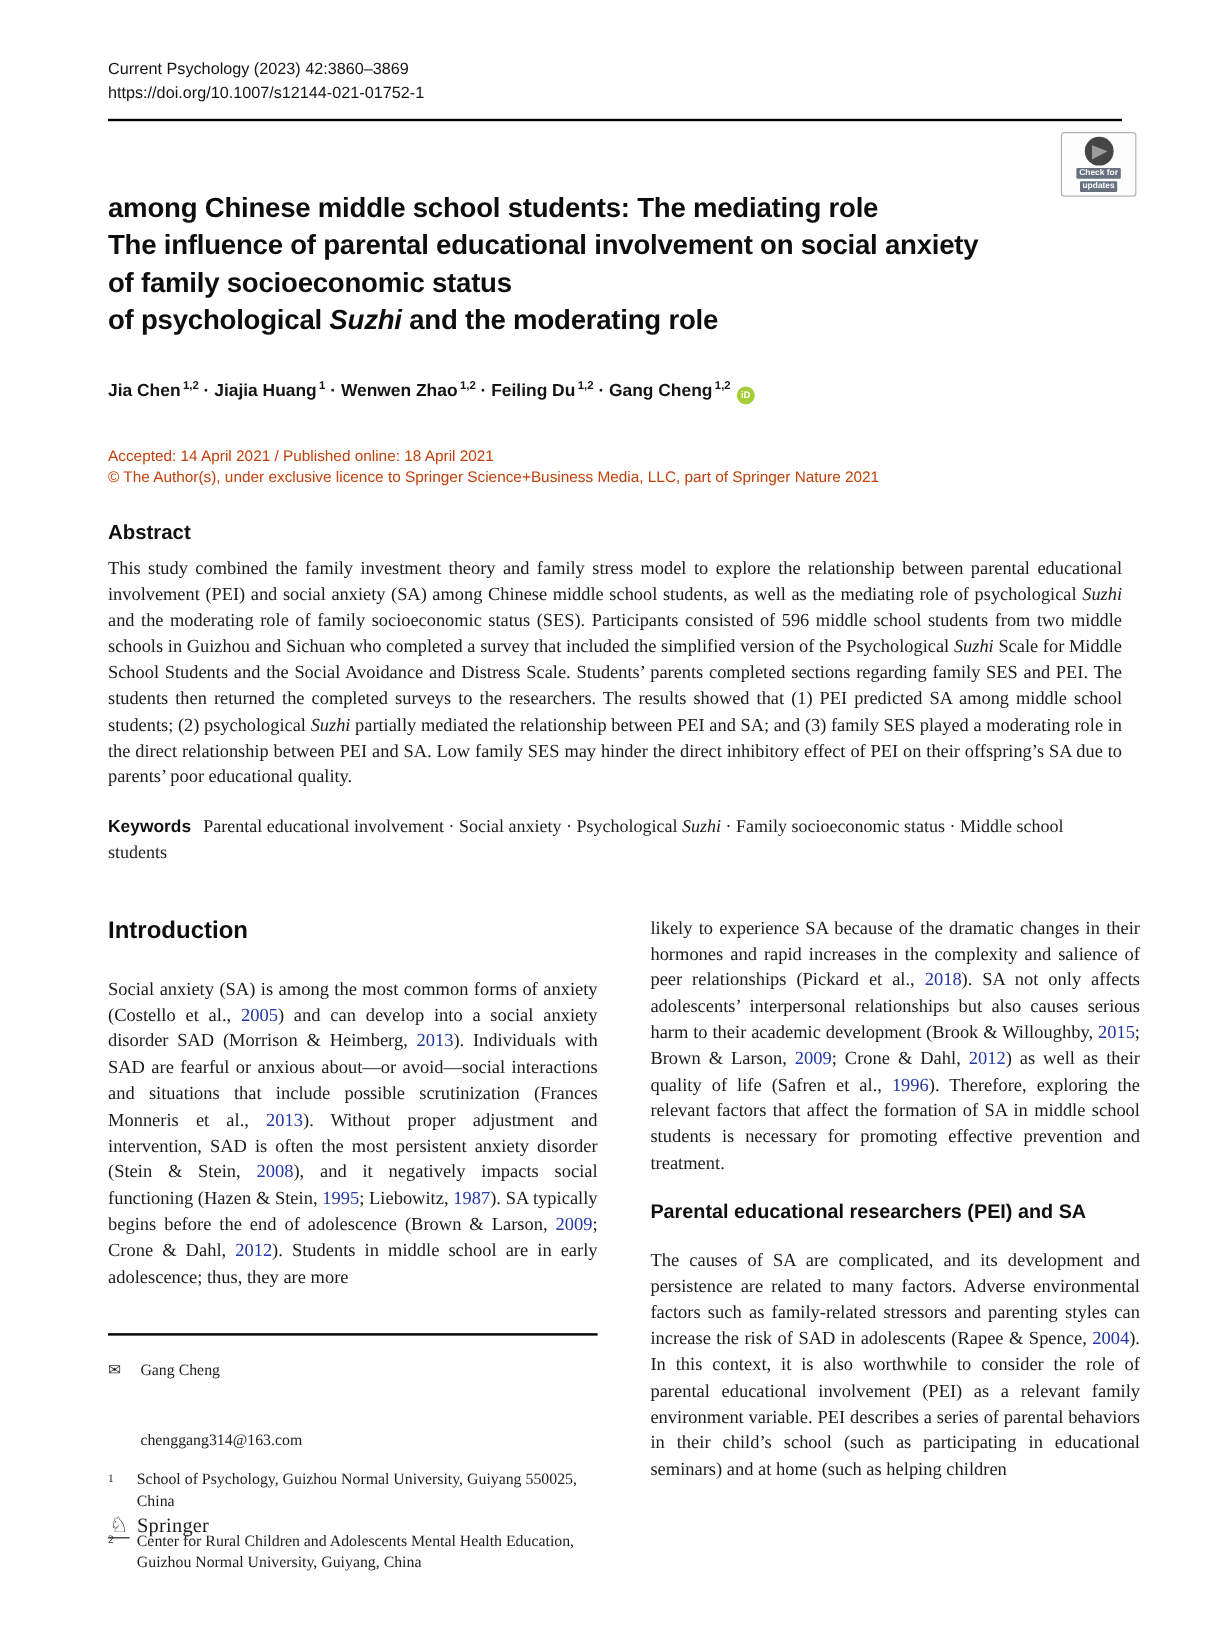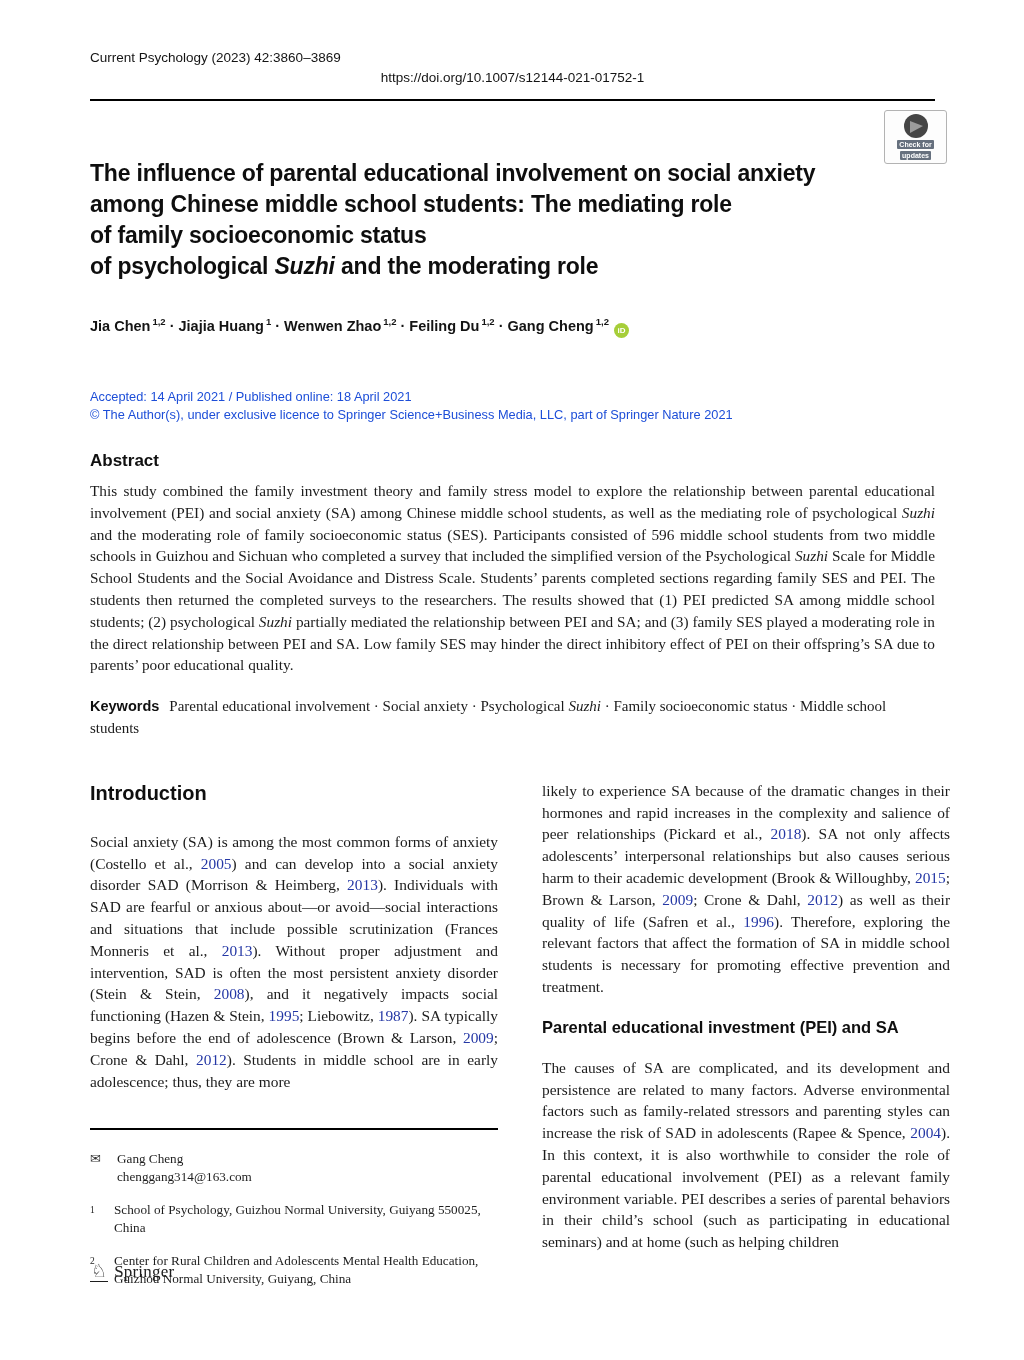--- a/index.html
+++ b/index.html
@@ -16,21 +16,21 @@
     background:#ffffff;
     overflow:hidden;
     font-family:"Liberation Serif",serif;
     color:var(--ink);
     border-radius:24px;
   }
   .content{padding:48px 89px 0 90px;}
 
   
   .jhead{font-family:"Liberation Sans",sans-serif;font-size:13.5px;line-height:20px;color:#141414;}
-  .jhead .doi{display:block;text-align:center;}
+  .jhead .doi{display:block;}
   .header-rule{height:2px;background:#000;margin-top:11px;}
 
   
   .badge{
     position:absolute;top:110px;right:77px;
     width:63px;height:54px;
     background:#fdfdfd;border:1px solid #b3b3b3;border-radius:3px;
     display:flex;flex-direction:column;align-items:center;justify-content:center;
     gap:2px;
   }
@@ -58,21 +58,21 @@
   .authors .run-sup{font-size:9.5px;vertical-align:6px;margin-left:2px;font-weight:bold;}
   .authors .run-sep{margin:0 4px;}
   .orcid{
     display:inline-block;width:15px;height:15px;border-radius:50%;
     background:var(--orcid);color:#fff;font-family:"Liberation Sans",sans-serif;
     font-size:8px;font-weight:bold;line-height:15px;text-align:center;
     vertical-align:-2px;margin-left:5px;
   }
 
   
-  .meta{margin-top:50px;font-family:"Liberation Sans",sans-serif;font-size:12.8px;line-height:17.5px;color:#1d4ed8;}
+  .meta{margin-top:34px;font-family:"Liberation Sans",sans-serif;font-size:12.8px;line-height:17.5px;color:#c2410c;}
 
   
   .sec-head{margin-top:28px;font-family:"Liberation Sans",sans-serif;font-weight:bold;font-size:17px;color:#101010;}
   .abstract-p{margin-top:9px;font-size:15.3px;line-height:21.8px;text-align:justify;color:#1b1b1b;}
 
   
   .keywords{margin-top:20px;font-size:15px;line-height:21.8px;}
   .kw-head{font-family:"Liberation Sans",sans-serif;font-weight:bold;font-size:14.5px;margin-right:10px;color:#101010;}
 
   
@@ -84,21 +84,21 @@
 
   
   .run-italic{font-style:italic;}
   .run-cite{color:var(--cite);}
 
   
   .fn-divider{height:2px;background:#000;margin-top:36px;}
   .fn{font-size:13.2px;line-height:17.5px;color:#1d1d1d;}
   .fn-corr{margin-top:20px;display:flex;}
   .env{flex:0 0 27px;font-size:13px;color:#333;}
-  .fn-email{display:block;}
+  .fn-email{display:block;margin-top:40px;}
   .fn-affil{margin-top:16px;display:flex;}
   .fn-marker{flex:0 0 24px;font-size:9.5px;vertical-align:top;padding-top:1px;}
   .fn-text{flex:1;}
 
   
   .footer{position:absolute;left:90px;top:1262px;display:flex;align-items:center;gap:6px;
     font-family:"Liberation Serif",serif;color:#1e1e1e;}
   .horse{font-size:18px;line-height:18px;border-bottom:1.5px solid #1e1e1e;padding:0 1px 1px 1px;}
   .pubname{font-size:17px;letter-spacing:0.2px;}
 </style>
@@ -117,22 +117,22 @@
 
   <div class="content">
 
     <div class="jhead">
       <span>Current Psychology (2023) 42:3860–3869</span>
       <span class="doi">https://doi.org/10.1007/s12144-021-01752-1</span>
     </div>
     <div class="header-rule"></div>
 
     <div class="title">
+      <div><span class="run">among Chinese middle school students: The mediating role</span></div>
       <div><span class="run">The influence of parental educational involvement on social anxiety</span></div>
-      <div><span class="run">among Chinese middle school students: The mediating role</span></div>
       <div><span class="run">of family socioeconomic status</span></div>
       <div><span class="run">of psychological </span><span class="run-italic">Suzhi</span><span class="run"> and the moderating role</span></div>
     </div>
 
     <div class="authors">
       <span><span class="run-name">Jia Chen</span><span class="run-sup">1,2</span><span class="run-sep">·</span><span class="run-name">Jiajia Huang</span><span class="run-sup">1</span><span class="run-sep">·</span><span class="run-name">Wenwen Zhao</span><span class="run-sup">1,2</span><span class="run-sep">·</span><span class="run-name">Feiling Du</span><span class="run-sup">1,2</span><span class="run-sep">·</span><span class="run-name">Gang Cheng</span><span class="run-sup">1,2</span></span><span class="orcid">iD</span>
     </div>
 
     <div class="meta">
       <div>Accepted: 14 April 2021 / Published online: 18 April 2021</div>
@@ -167,21 +167,21 @@
           <span class="fn-text">School of Psychology, Guizhou Normal University, Guiyang 550025, China</span>
         </div>
         <div class="fn fn-affil">
           <span class="fn-marker">2</span>
           <span class="fn-text">Center for Rural Children and Adolescents Mental Health Education, Guizhou Normal University, Guiyang, China</span>
         </div>
       </div>
 
       <div class="col">
         <p class="body-p"><span class="run">likely to experience SA because of the dramatic changes in their hormones and rapid increases in the complexity and salience of peer relationships (Pickard et al., </span><span class="run-cite">2018</span><span class="run">). SA not only affects adolescents’ interpersonal relationships but also causes serious harm to their academic development (Brook &amp; Willoughby, </span><span class="run-cite">2015</span><span class="run">; Brown &amp; Larson, </span><span class="run-cite">2009</span><span class="run">; Crone &amp; Dahl, </span><span class="run-cite">2012</span><span class="run">) as well as their quality of life (Safren et al., </span><span class="run-cite">1996</span><span class="run">). Therefore, exploring the relevant factors that affect the formation of SA in middle school students is necessary for promoting effective prevention and treatment.</span></p>
-        <div class="sub-head">Parental educational investment (PEI) and SA</div>
+        <div class="sub-head">Parental educational researchers (PEI) and SA</div>
         <p class="body-p"><span class="run">The causes of SA are complicated, and its development and persistence are related to many factors. Adverse environmental factors such as family-related stressors and parenting styles can increase the risk of SAD in adolescents (Rapee &amp; Spence, </span><span class="run-cite">2004</span><span class="run">). In this context, it is also worthwhile to consider the role of parental educational involvement (PEI) as a relevant family environment variable. PEI describes a series of parental behaviors in their child’s school (such as participating in educational seminars) and at home (such as helping children</span></p>
       </div>
 
     </div>
   </div>
 
   <div class="footer">
     <span class="horse">♘</span>
     <span class="pubname">Springer</span>
   </div>

